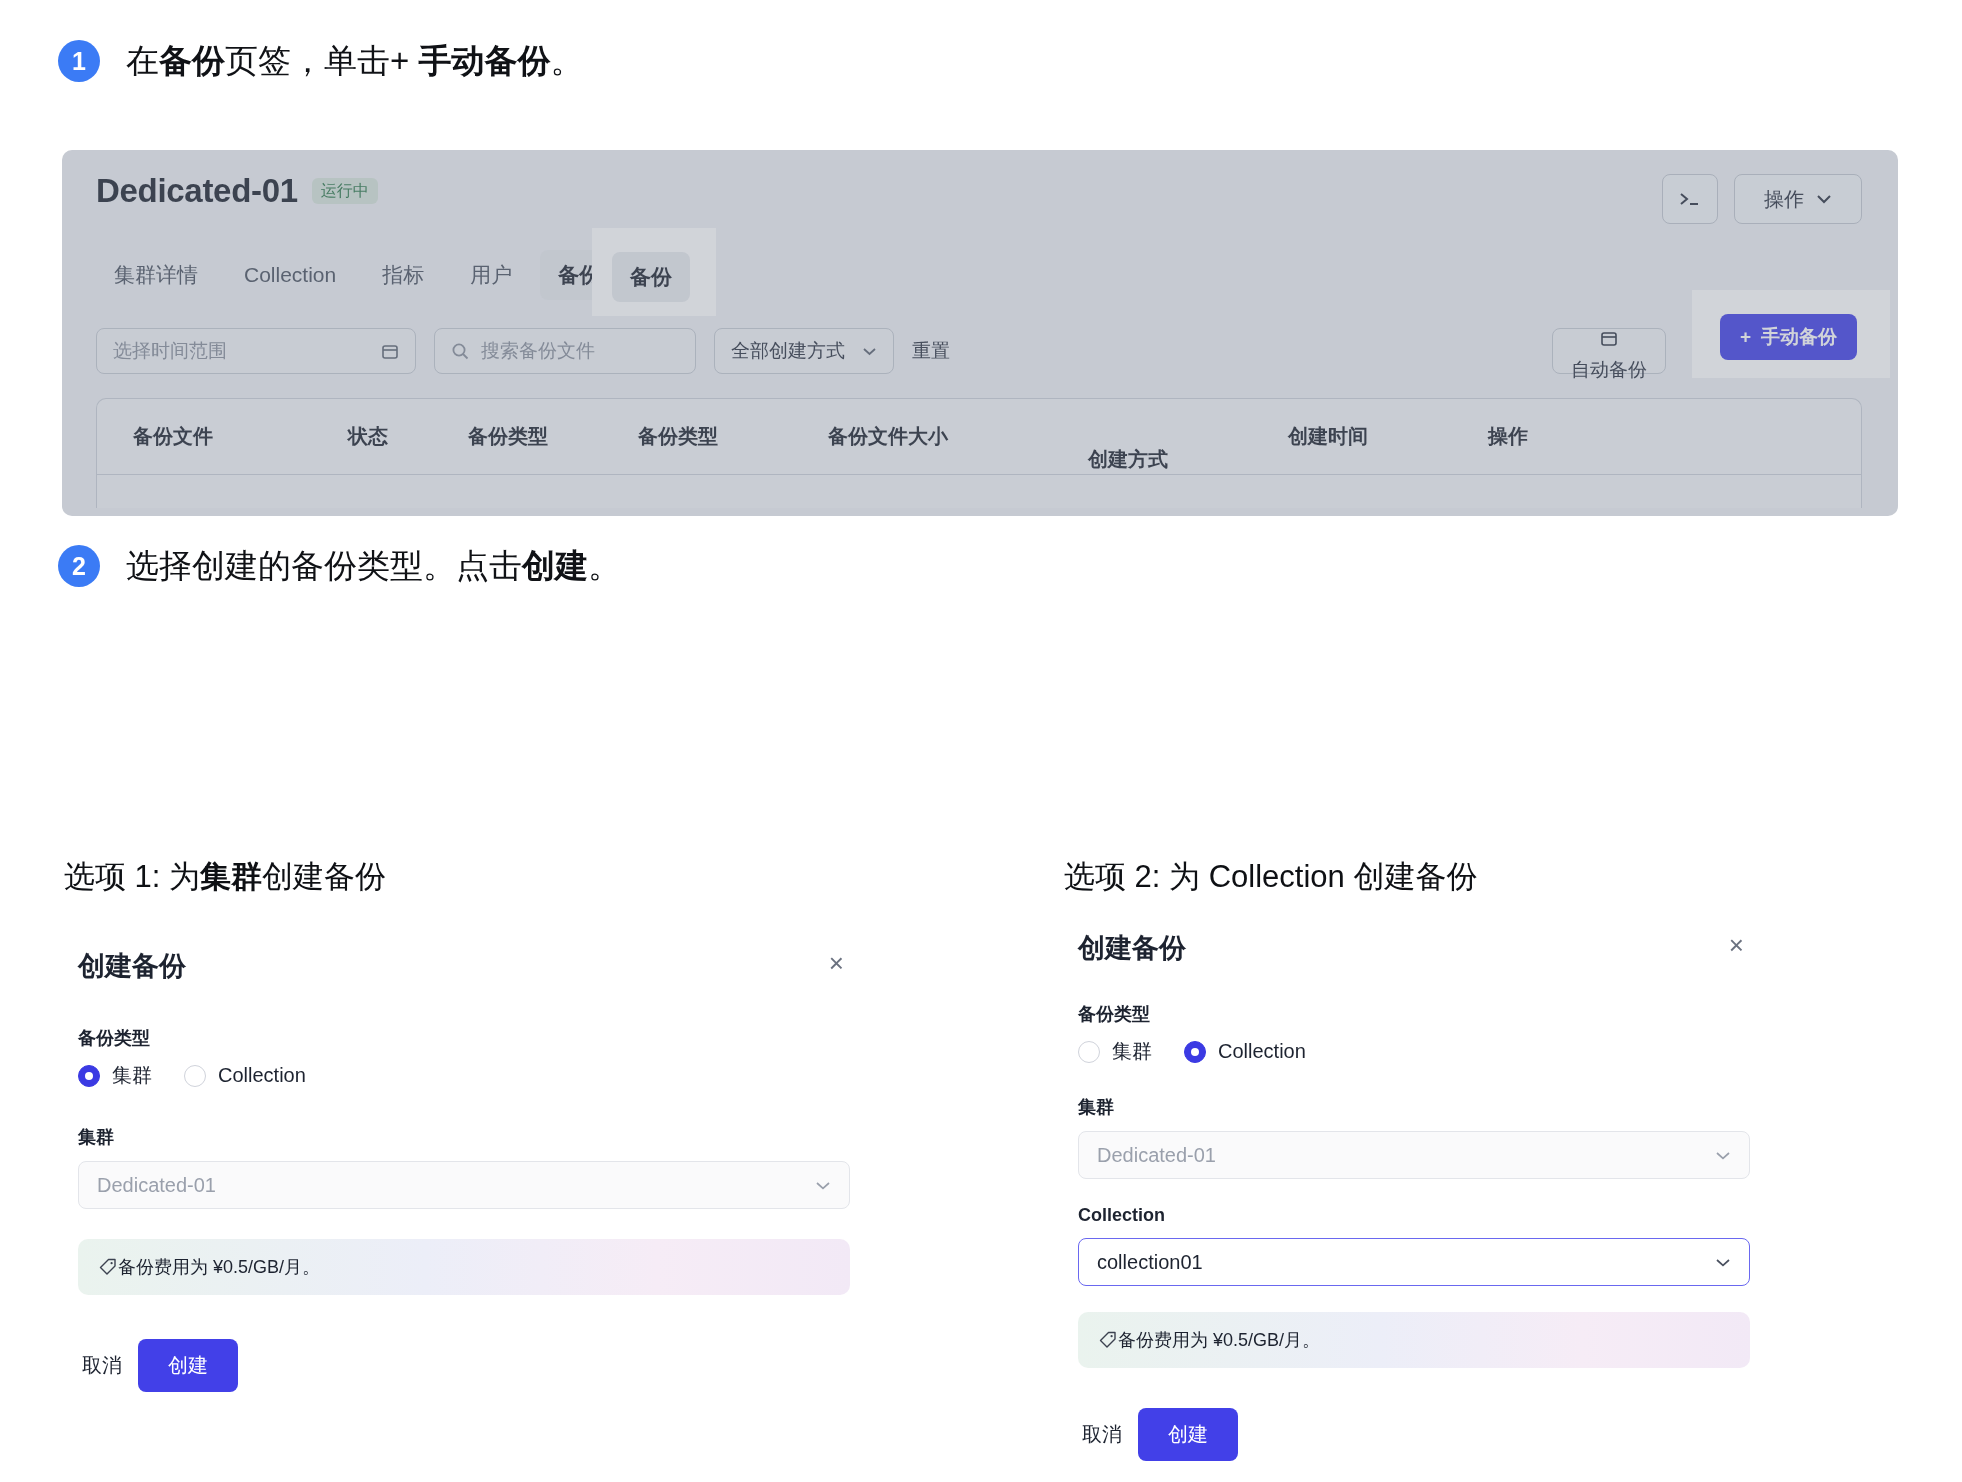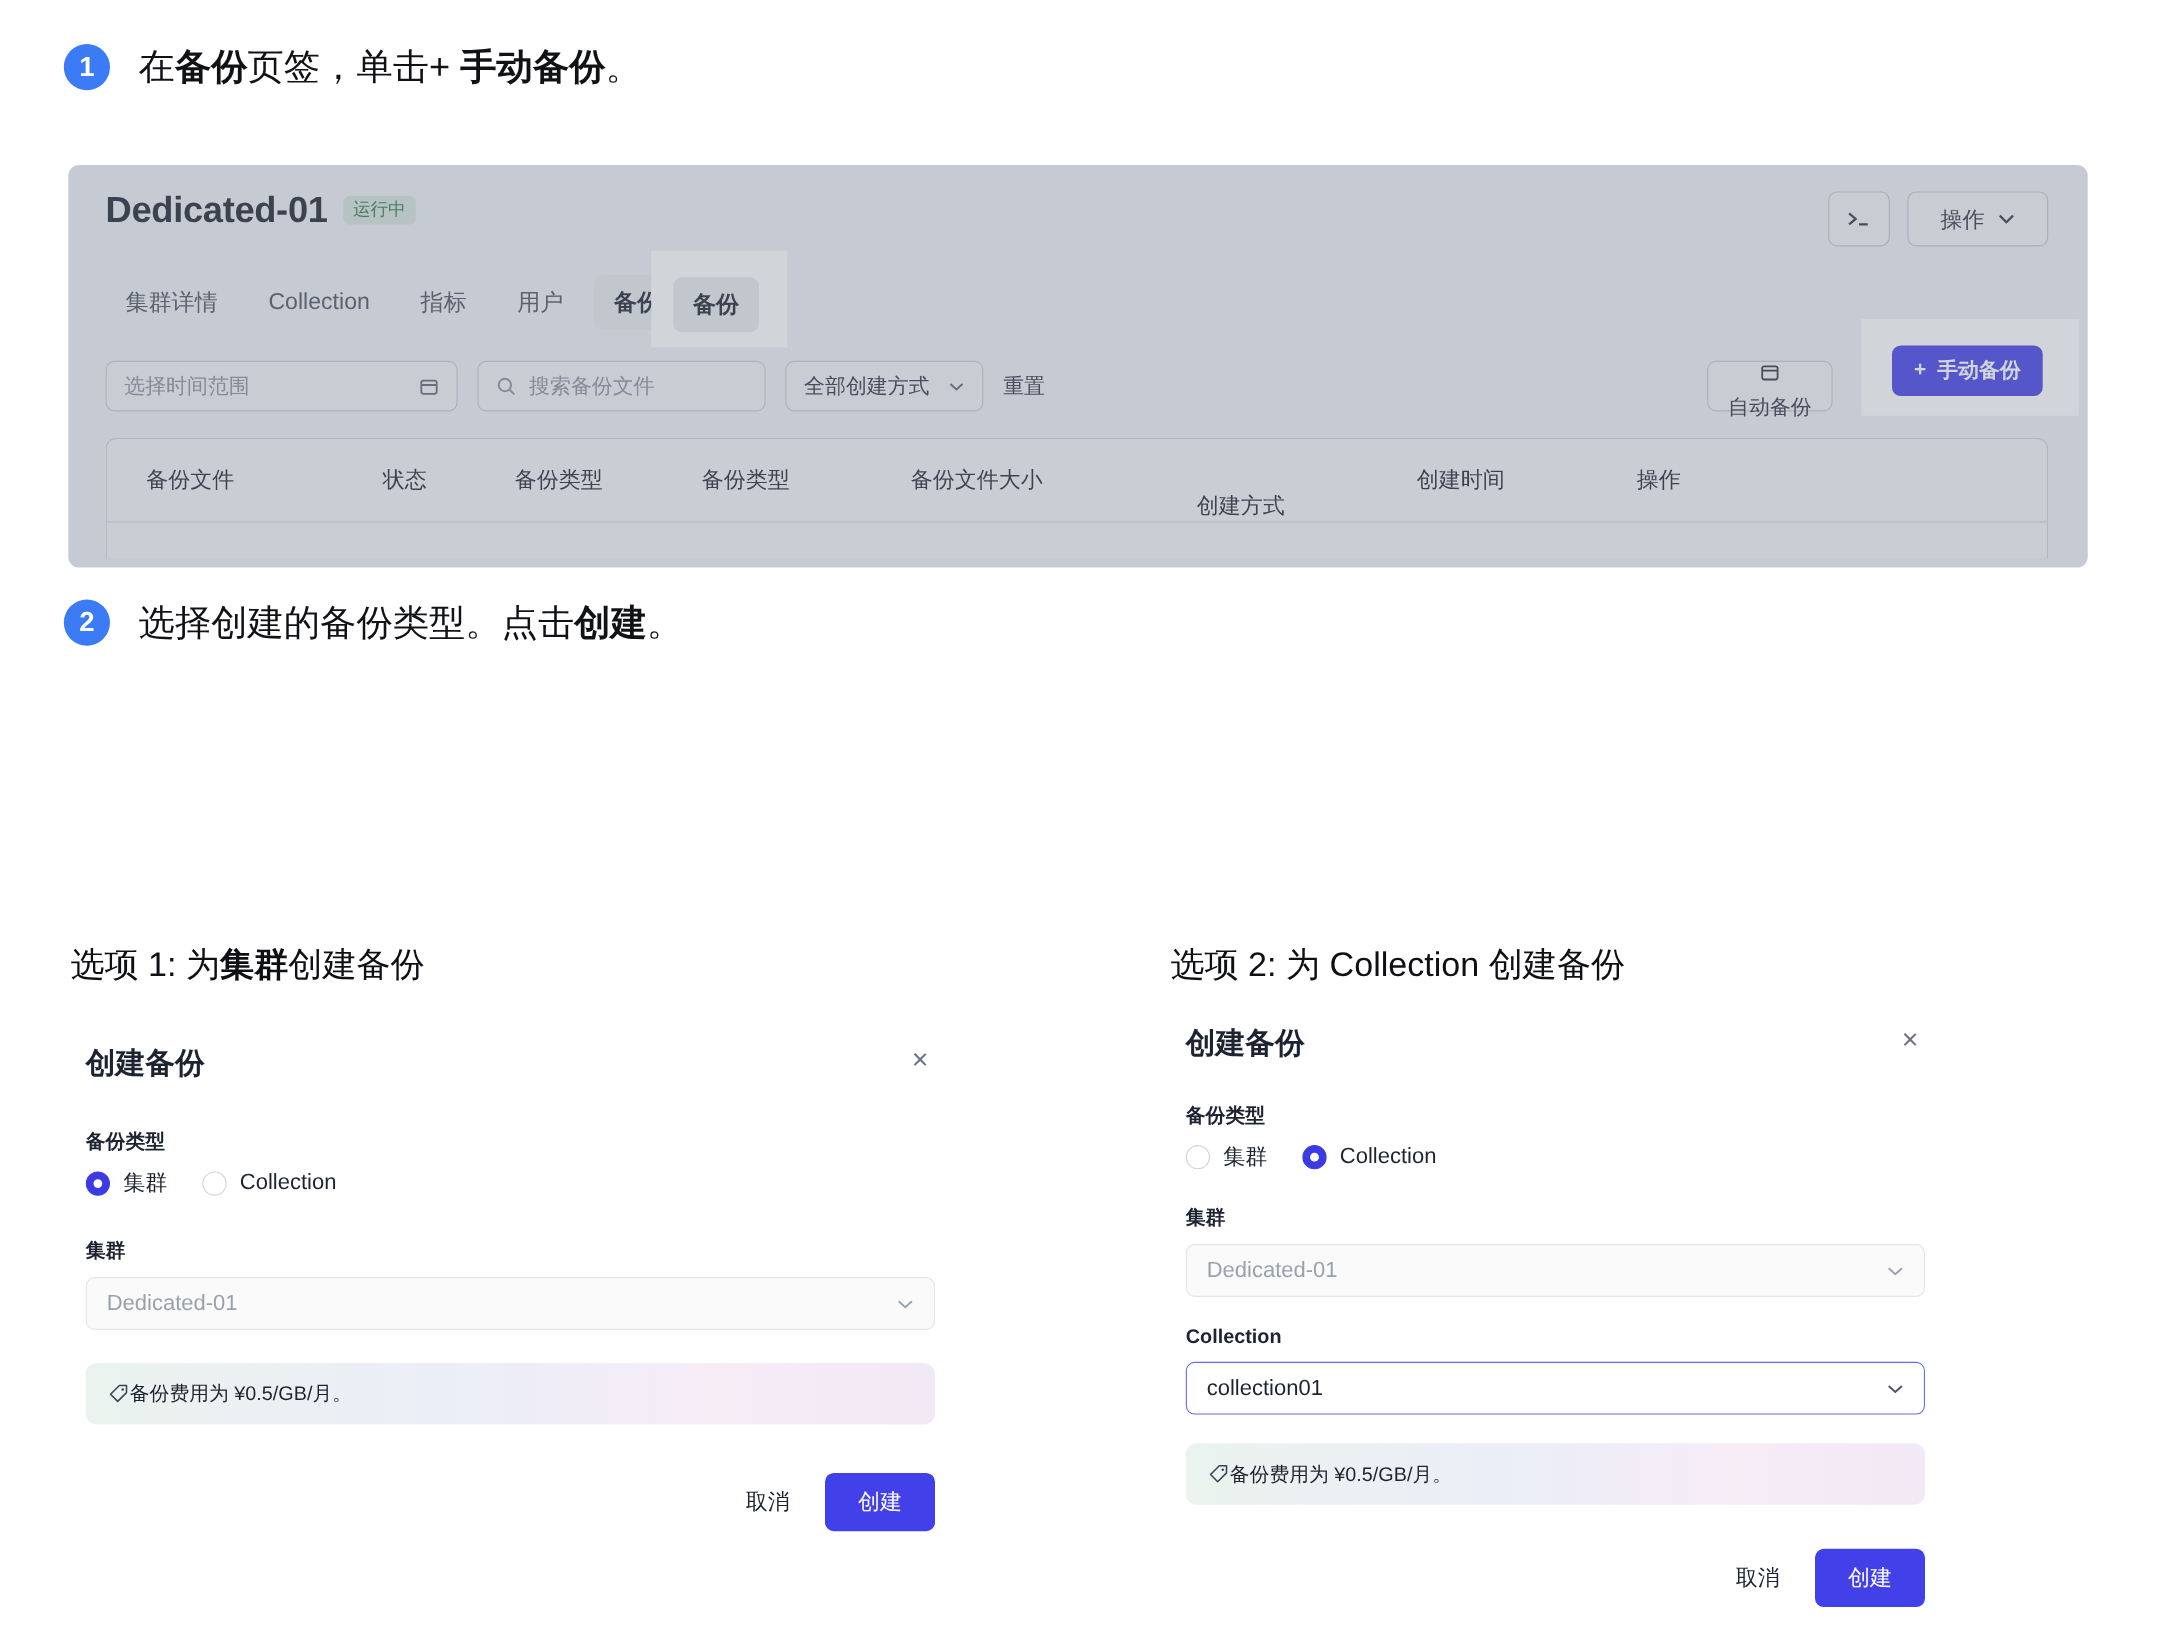--- a/index.html
+++ b/index.html
@@ -254,21 +254,21 @@
   }
   .thead {
     display: flex;
     align-items: center;
     height: 76px;
     padding: 0 10px;
     border-bottom: 1px solid #ccd1d9;
   }
   .th {
     font-size: 20px;
-    font-weight: 400;
+    font-weight: 700;
     color: #1d2330;
     padding-left: 26px;
   }
   .th.c0 { width: 215px; }
   .th.c1 { width: 120px; }
   .th.c2 { width: 170px; }
   .th.c3 { width: 190px; }
   .th.c4 { width: 260px; }
   .th.c5 { width: 200px; margin-top: 45px; }
   .th.c6 { width: 200px; }
@@ -381,22 +381,22 @@
     padding: 16px 20px;
     display: flex;
     align-items: center;
     font-size: 18px;
     color: #1d2330;
     background: linear-gradient(90deg,#eaf3ee 0%,#eceef8 45%,#f6ecf6 75%,#f2e9f6 100%);
   }
   .dlg-footer {
     display: flex;
     align-items: center;
-    justify-content: flex-end;
-    gap: 28px;
+    justify-content: flex-start;
+    gap: 12px;
   }
   .btn-text {
     font-size: 20px;
     color: #1d2330;
     padding: 6px 4px;
   }
   .btn-primary {
     background: #4240e8;
     color: #ffffff;
     font-size: 20px;

